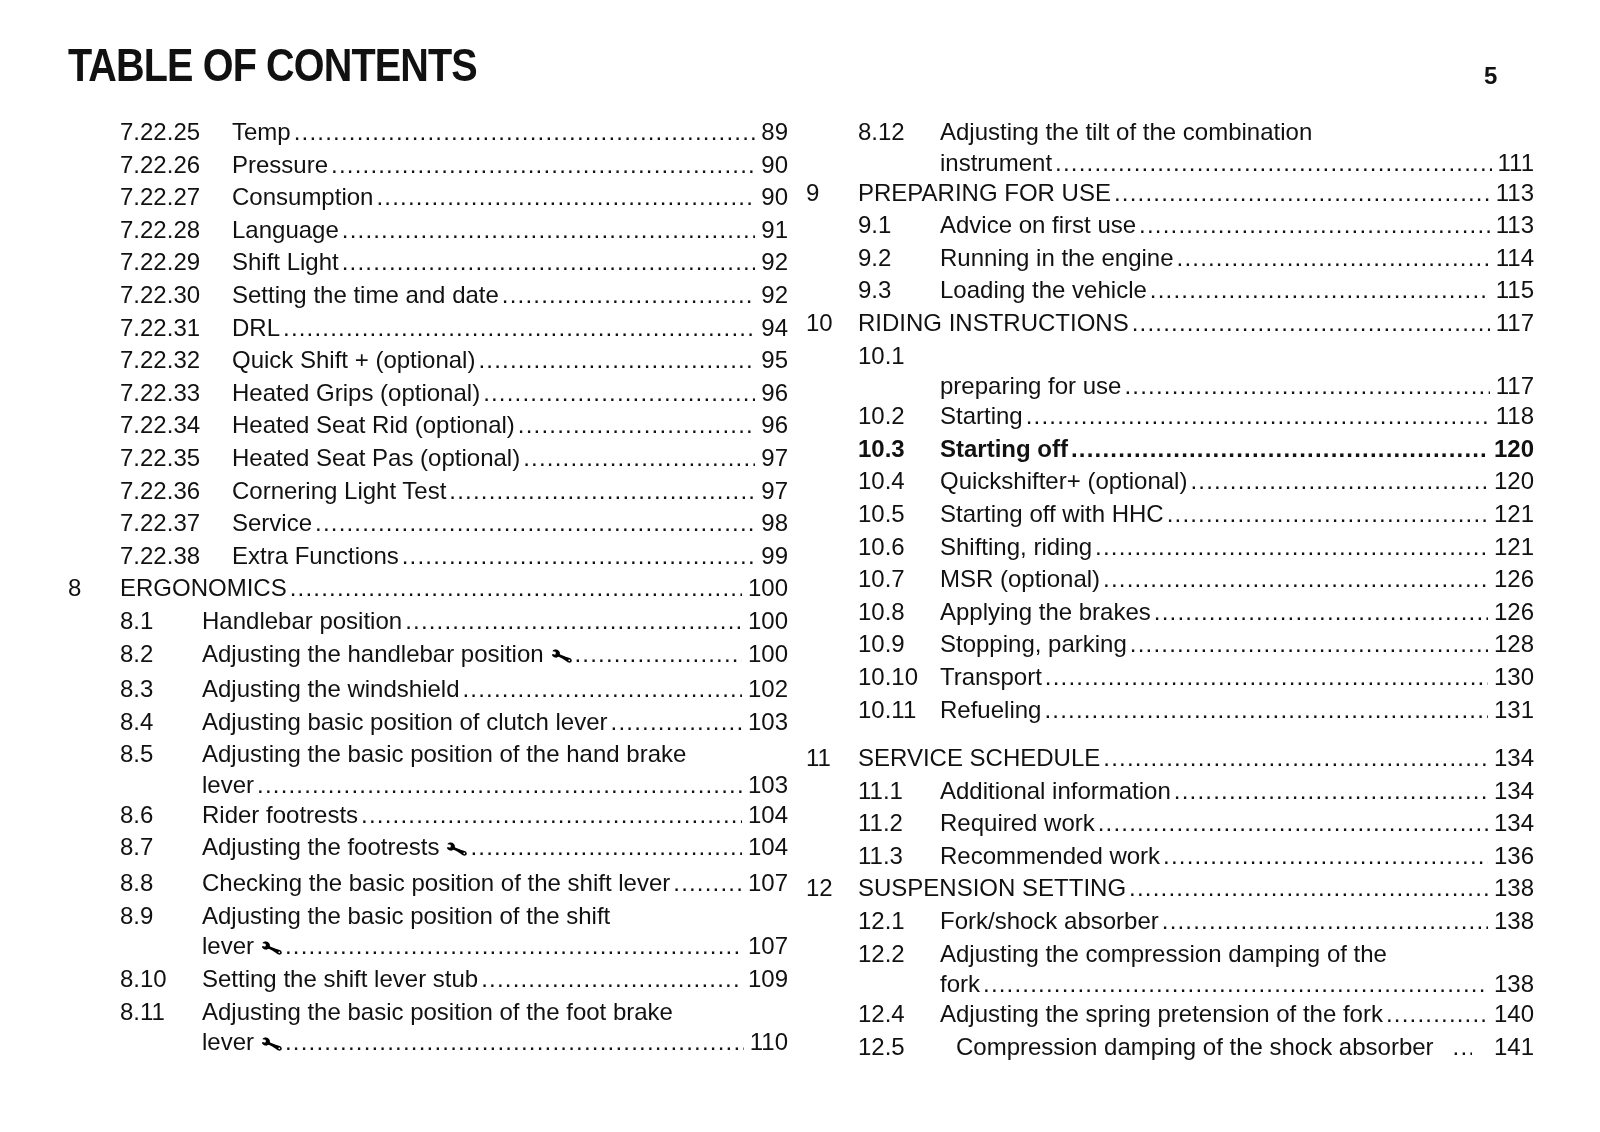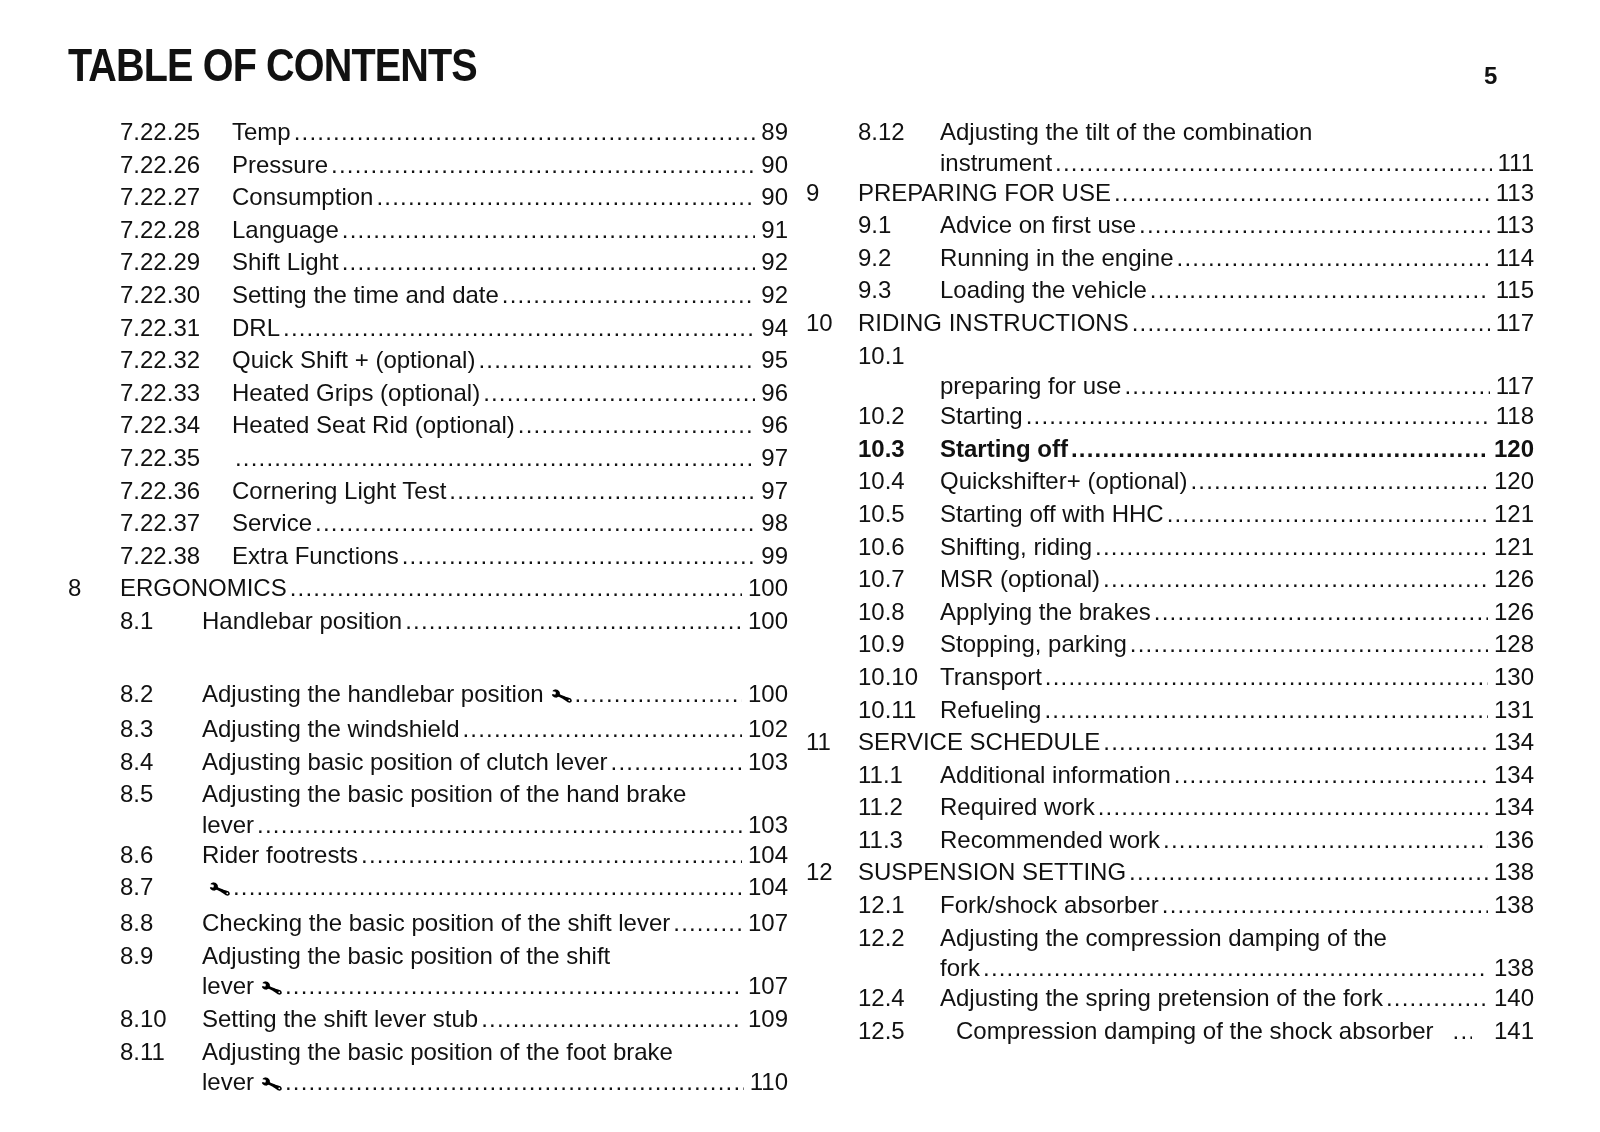--- a/index.html
+++ b/index.html
@@ -105,20 +105,21 @@
       <div class="line" style="padding-left: 52px;">
         <span class="num" style="width: 112px;">7.22.34</span>
         <span class="txt">Heated Seat Rid (optional)</span>
         <span class="dots"></span>
         <span class="pg">96</span>
       </div>
     </div>
     <div class="entry">
       <div class="line" style="padding-left: 52px;">
         <span class="num" style="width: 112px;">7.22.35</span>
+        <span class="txt">Heated Seat Pas (optional)</span>
         <span class="dots"></span>
         <span class="pg">97</span>
       </div>
     </div>
     <div class="entry">
       <div class="line" style="padding-left: 52px;">
         <span class="num" style="width: 112px;">7.22.36</span>
         <span class="txt">Cornering Light Test</span>
         <span class="dots"></span>
         <span class="pg">97</span>
@@ -151,21 +152,21 @@
     <div class="entry">
       <div class="line" style="padding-left: 52px;">
         <span class="num" style="width: 82px;">8.1</span>
         <span class="txt">Handlebar position</span>
         <span class="dots"></span>
         <span class="pg">100</span>
       </div>
     </div>
     <div class="entry">
       <div class="line" style="padding-left: 52px;">
-        <span class="num" style="width: 82px; margin-top: 40px;">8.2</span>
+        <span class="num" style="width: 82px;">8.2</span>
         <span class="txt">Adjusting the handlebar position</span>
         <span class="wrench" style="font-size: 16px; filter: grayscale(1) brightness(0);">🔧</span>
         <span class="dots"></span>
         <span class="pg">100</span>
       </div>
     </div>
     <div class="entry">
       <div class="line" style="padding-left: 52px;">
         <span class="num" style="width: 82px;">8.3</span>
         <span class="txt">Adjusting the windshield</span>
@@ -196,20 +197,21 @@
       <div class="line" style="padding-left: 52px;">
         <span class="num" style="width: 82px;">8.6</span>
         <span class="txt">Rider footrests</span>
         <span class="dots"></span>
         <span class="pg">104</span>
       </div>
     </div>
     <div class="entry">
       <div class="line" style="padding-left: 52px;">
         <span class="num" style="width: 82px;">8.7</span>
+        <span class="txt">Adjusting the footrests</span>
         <span class="wrench" style="font-size: 16px; filter: grayscale(1) brightness(0);">🔧</span>
         <span class="dots"></span>
         <span class="pg">104</span>
       </div>
     </div>
     <div class="entry">
       <div class="line" style="padding-left: 52px;">
         <span class="num" style="width: 82px;">8.8</span>
         <span class="txt">Checking the basic position of the shift lever</span>
         <span class="dots"></span>
@@ -385,21 +387,21 @@
     </div>
     <div class="entry">
       <div class="line" style="padding-left: 52px;">
         <span class="num" style="width: 82px;">10.11</span>
         <span class="txt">Refueling</span>
         <span class="dots"></span>
         <span class="pg">131</span>
       </div>
     </div>
     <div class="entry">
-      <div class="line" style="padding-left: 0px;">
+      <div class="line" style="padding-left: 0px; margin-top: 16px;">
         <span class="num" style="width: 52px;">11</span>
         <span class="txt">SERVICE SCHEDULE</span>
         <span class="dots"></span>
         <span class="pg">134</span>
       </div>
     </div>
     <div class="entry">
       <div class="line" style="padding-left: 52px;">
         <span class="num" style="width: 82px;">11.1</span>
         <span class="txt">Additional information</span>

